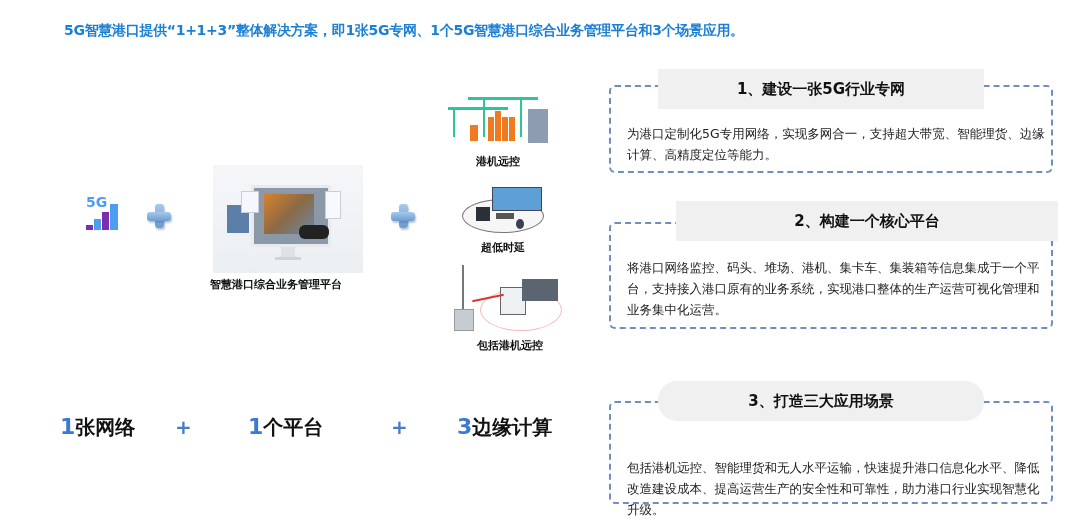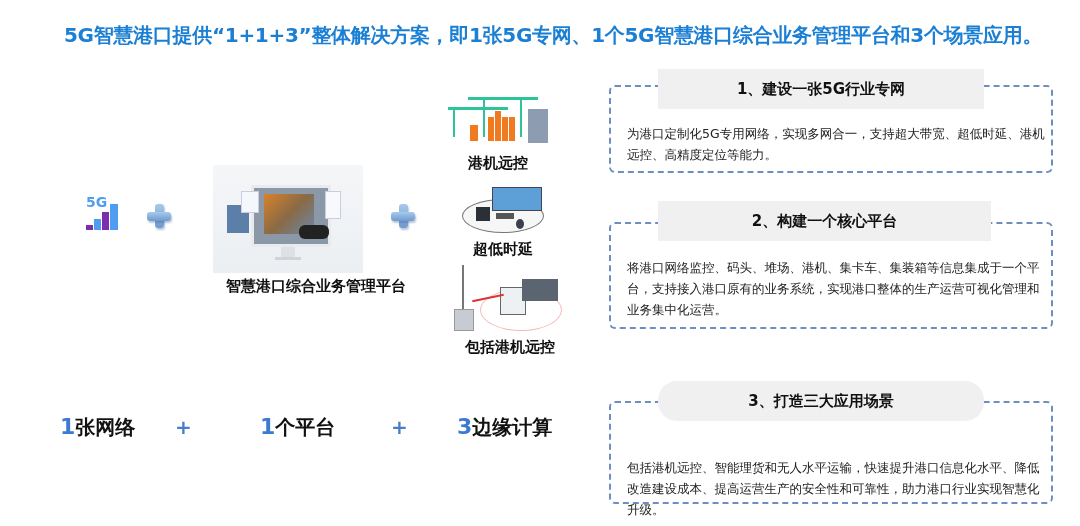--- a/index.html
+++ b/index.html
@@ -1,24 +1,24 @@
 <!DOCTYPE html>
 <html><head>
 <meta charset="utf-8">
 <style>
   html, body { margin:0; padding:0; }
   body { width:1080px; height:526px; background:#ffffff; position:relative; overflow:hidden;
          font-family:"DejaVu Sans","Liberation Sans",sans-serif; }
   .abs { position:absolute; }
-  .title { left:64px; top:22px; font-size:20px; font-weight:bold; color:#1b7fd4; letter-spacing:-0.3px; white-space:nowrap; }
+  .title { left:64px; top:22px; font-size:14px; font-weight:bold; color:#1b7fd4; letter-spacing:-0.3px; white-space:nowrap; }
   .plus-3d { width:26px; height:26px; position:absolute; }
   .plus-3d::before, .plus-3d::after { content:""; position:absolute; background:linear-gradient(#a8c9ea,#6d9bd0); border-radius:3px; box-shadow:1px 2px 2px rgba(60,90,140,0.35); }
   .plus-3d::before { left:9px; top:1px; width:9px; height:24px; }
   .plus-3d::after { left:1px; top:9px; width:24px; height:9px; }
-  .caption { font-size:15px; font-weight:bold; color:#111; white-space:nowrap; text-align:center; }
+  .caption { font-size:11px; font-weight:bold; color:#111; white-space:nowrap; text-align:center; }
   .bottom-label { font-size:20px; font-weight:bold; color:#111; white-space:nowrap; }
   .bottom-label .num { color:#3c7ad0; font-size:22px; }
   .bottom-plus { font-size:20px; color:#4a7cc8; font-weight:bold; }
   .dashbox { border:2px dashed #6d8fbf; border-radius:6px; box-sizing:border-box; }
   .headbox { background:#f0f0f0; box-sizing:border-box; display:flex; align-items:center; justify-content:center;
              font-size:15px; font-weight:bold; color:#111; }
   .bodytext { font-size:12.5px; color:#222; line-height:21px; }
   .screen-img { left:213px; top:165px; width:150px; height:108px; background:linear-gradient(#f4f6f8,#eceff2); }
 </style>
 </head>
@@ -40,21 +40,21 @@
   <div style="position:absolute;left:38px;top:20px;width:74px;height:56px;background:#8a98a8;border:3px solid #e8eaed;border-radius:2px;">
     <div style="position:absolute;left:10px;top:6px;width:50px;height:40px;background:linear-gradient(135deg,#d9822b,#8a6a45 50%,#6b88a8);"></div>
   </div>
   <div style="position:absolute;left:68px;top:82px;width:14px;height:12px;background:#dde1e6;"></div>
   <div style="position:absolute;left:62px;top:92px;width:26px;height:3px;background:#d0d4d9;"></div>
   <div style="position:absolute;left:14px;top:40px;width:22px;height:28px;background:#5b7fa8;"></div>
   <div style="position:absolute;left:28px;top:26px;width:16px;height:20px;background:#f4f7fb;border:1px solid #ccd;"></div>
   <div style="position:absolute;left:86px;top:60px;width:30px;height:14px;background:#222;border-radius:6px;"></div>
   <div style="position:absolute;left:112px;top:26px;width:14px;height:26px;background:#f7f9fc;border:1px solid #ccd;"></div>
 </div>
-<div class="abs caption" style="left:226px;top:277px;width:156px;">智慧港口综合业务管理平台</div>
+<div class="abs caption" style="left:198px;top:277px;width:156px;">智慧港口综合业务管理平台</div>
 
 <div class="plus-3d" style="left:390px;top:203px;"></div>
 
 <div class="abs" style="left:448px;top:97px;width:100px;height:54px;">
   <div style="position:absolute;left:0;top:10px;width:60px;height:3px;background:#2ec49a;"></div>
   <div style="position:absolute;left:20px;top:0;width:70px;height:3px;background:#2ec49a;"></div>
   <div style="position:absolute;left:5px;top:10px;width:2px;height:30px;background:#2ec49a;"></div>
   <div style="position:absolute;left:35px;top:0;width:2px;height:40px;background:#2ec49a;"></div>
   <div style="position:absolute;left:72px;top:0;width:2px;height:40px;background:#2ec49a;"></div>
   <div style="position:absolute;left:22px;top:28px;width:8px;height:16px;background:#f07a20;"></div>
@@ -82,31 +82,31 @@
   <div style="position:absolute;left:50px;top:22px;width:24px;height:26px;background:#eef1f4;border:1px solid #666;"></div>
   <div style="position:absolute;left:72px;top:14px;width:36px;height:22px;background:#5b6572;"></div>
   <div style="position:absolute;left:22px;top:32px;width:32px;height:2px;background:#d33;transform:rotate(-12deg);"></div>
 </div>
 <div class="abs caption" style="left:465px;top:338px;width:90px;">包括港机远控</div>
 
 <div class="abs bottom-label" style="left:60px;top:414px;">
   <span class="num">1</span><span>张网络</span>
 </div>
 <div class="abs bottom-plus" style="left:175px;top:415px;">+</div>
-<div class="abs bottom-label" style="left:260px;top:414px;">
+<div class="abs bottom-label" style="left:248px;top:414px;">
   <span class="num">1</span><span>个平台</span>
 </div>
 <div class="abs bottom-plus" style="left:391px;top:415px;">+</div>
 <div class="abs bottom-label" style="left:457px;top:414px;">
   <span class="num">3</span><span>边缘计算</span>
 </div>
 
 <div class="abs dashbox" style="left:609px;top:85px;width:444px;height:88px;"></div>
 <div class="abs headbox" style="left:658px;top:69px;width:326px;height:40px;">1、建设一张5G行业专网</div>
-<div class="abs bodytext" style="left:627px;top:123px;width:420px;">为港口定制化5G专用网络，实现多网合一，支持超大带宽、超低时延、港机远控、高精度定位等能力。</div>
+<div class="abs bodytext" style="left:627px;top:123px;width:420px;">为港口定制化5G专用网络，实现多网合一，支持超大带宽、智能理货、边缘计算、高精度定位等能力。</div>
 
 <div class="abs dashbox" style="left:609px;top:222px;width:444px;height:107px;"></div>
-<div class="abs headbox" style="left:658px;top:201px;width:333px;height:40px;">2、构建一个核心平台</div>
+<div class="abs headbox" style="left:676px;top:201px;width:382px;height:40px;">2、构建一个核心平台</div>
 <div class="abs bodytext" style="left:627px;top:257px;width:420px;">将港口网络监控、码头、堆场、港机、集卡车、集装箱等信息集成于一个平台，支持接入港口原有的业务系统，实现港口整体的生产运营可视化管理和业务集中化运营。</div>
 
 <div class="abs dashbox" style="left:609px;top:401px;width:444px;height:103px;"></div>
 <div class="abs headbox" style="left:658px;top:381px;width:326px;height:40px;border-radius:19px;">3、打造三大应用场景</div>
 <div class="abs bodytext" style="left:627px;top:457px;width:420px;">包括港机远控、智能理货和无人水平运输，快速提升港口信息化水平、降低改造建设成本、提高运营生产的安全性和可靠性，助力港口行业实现智慧化升级。</div>
 
 </body></html>

